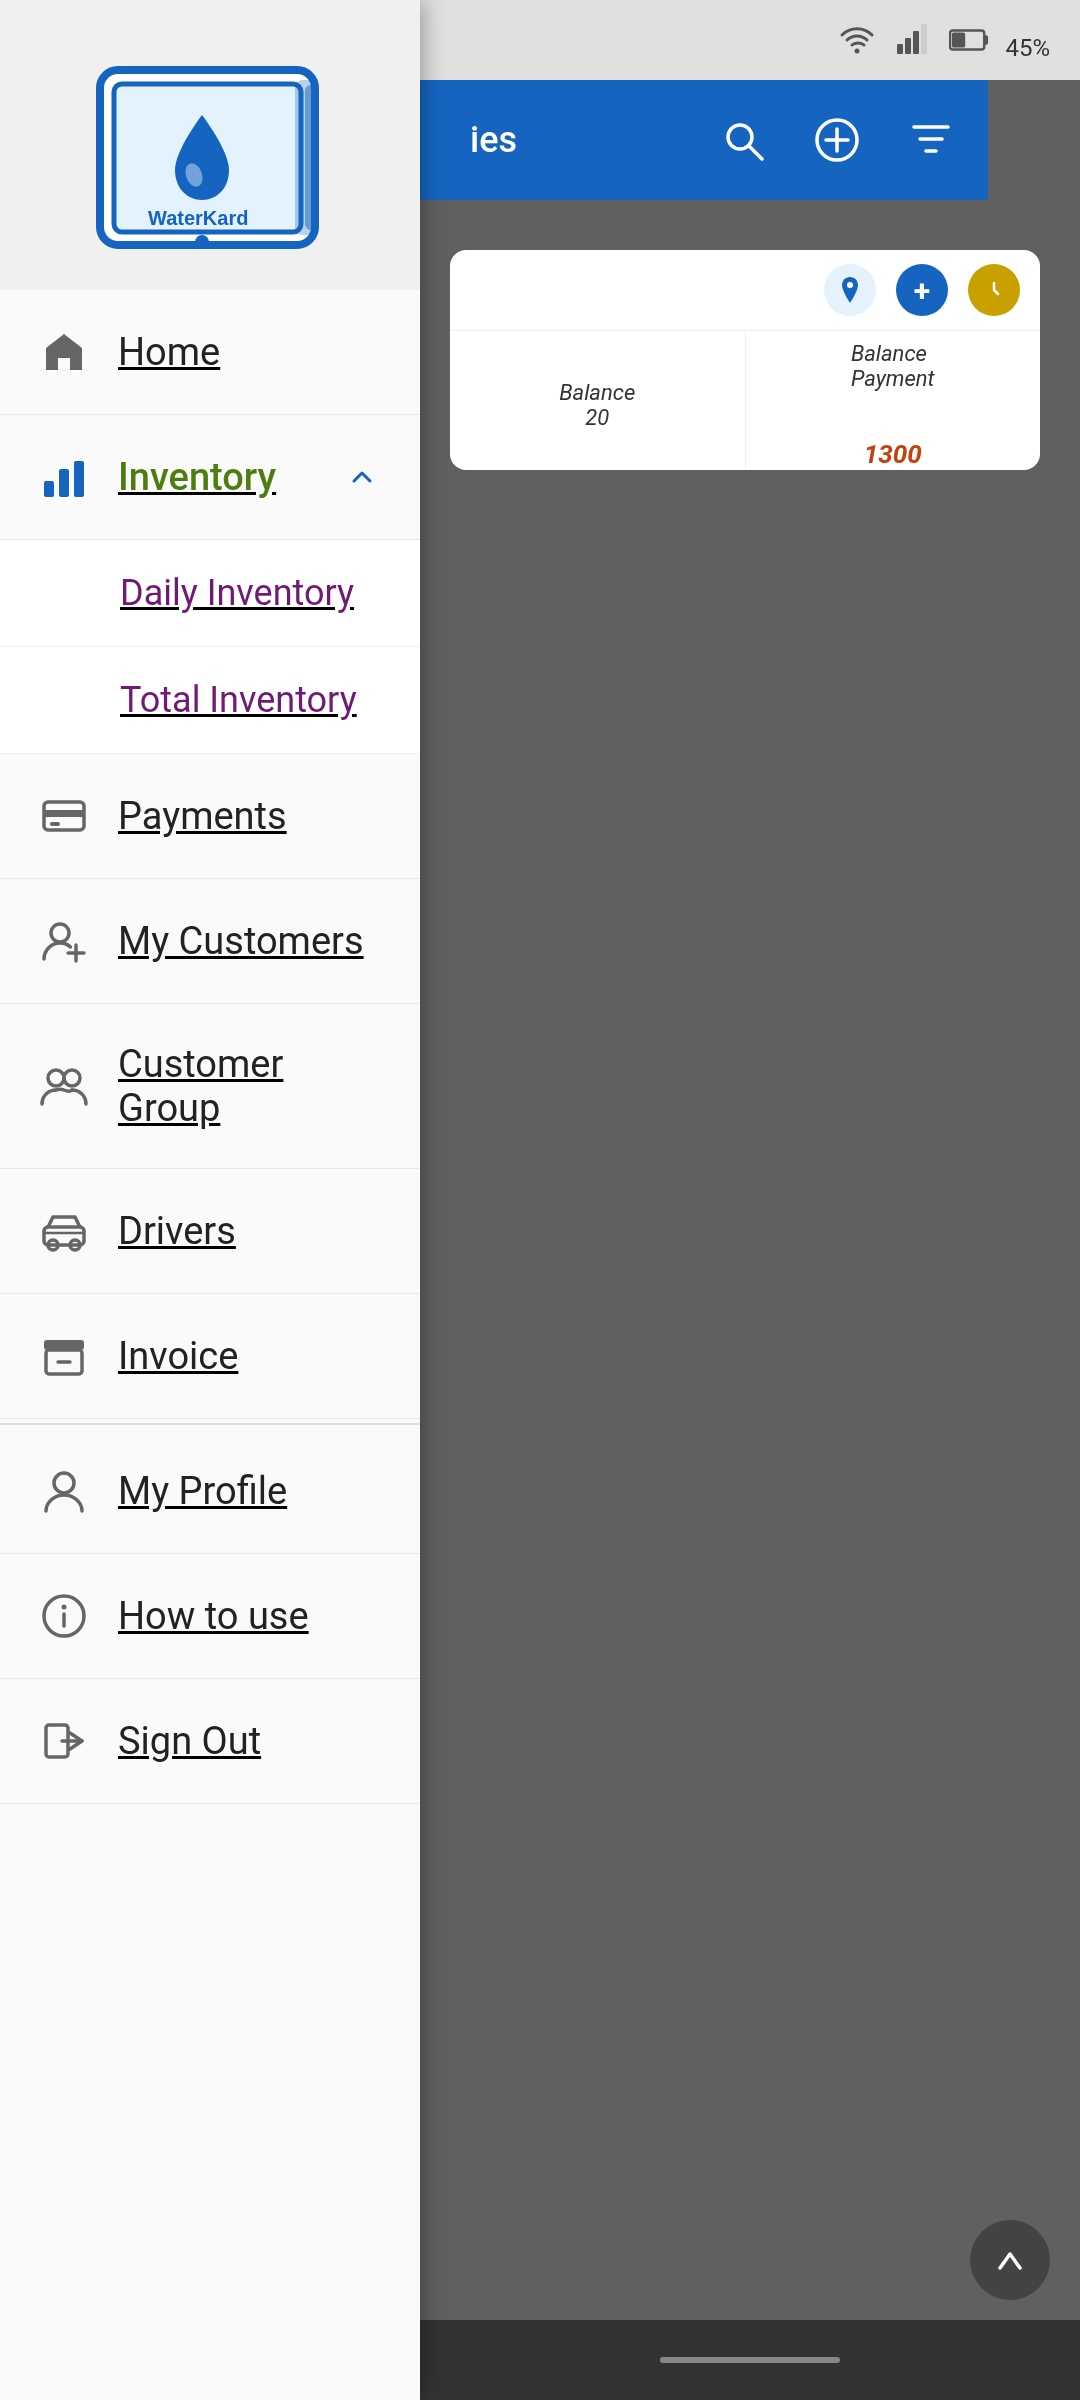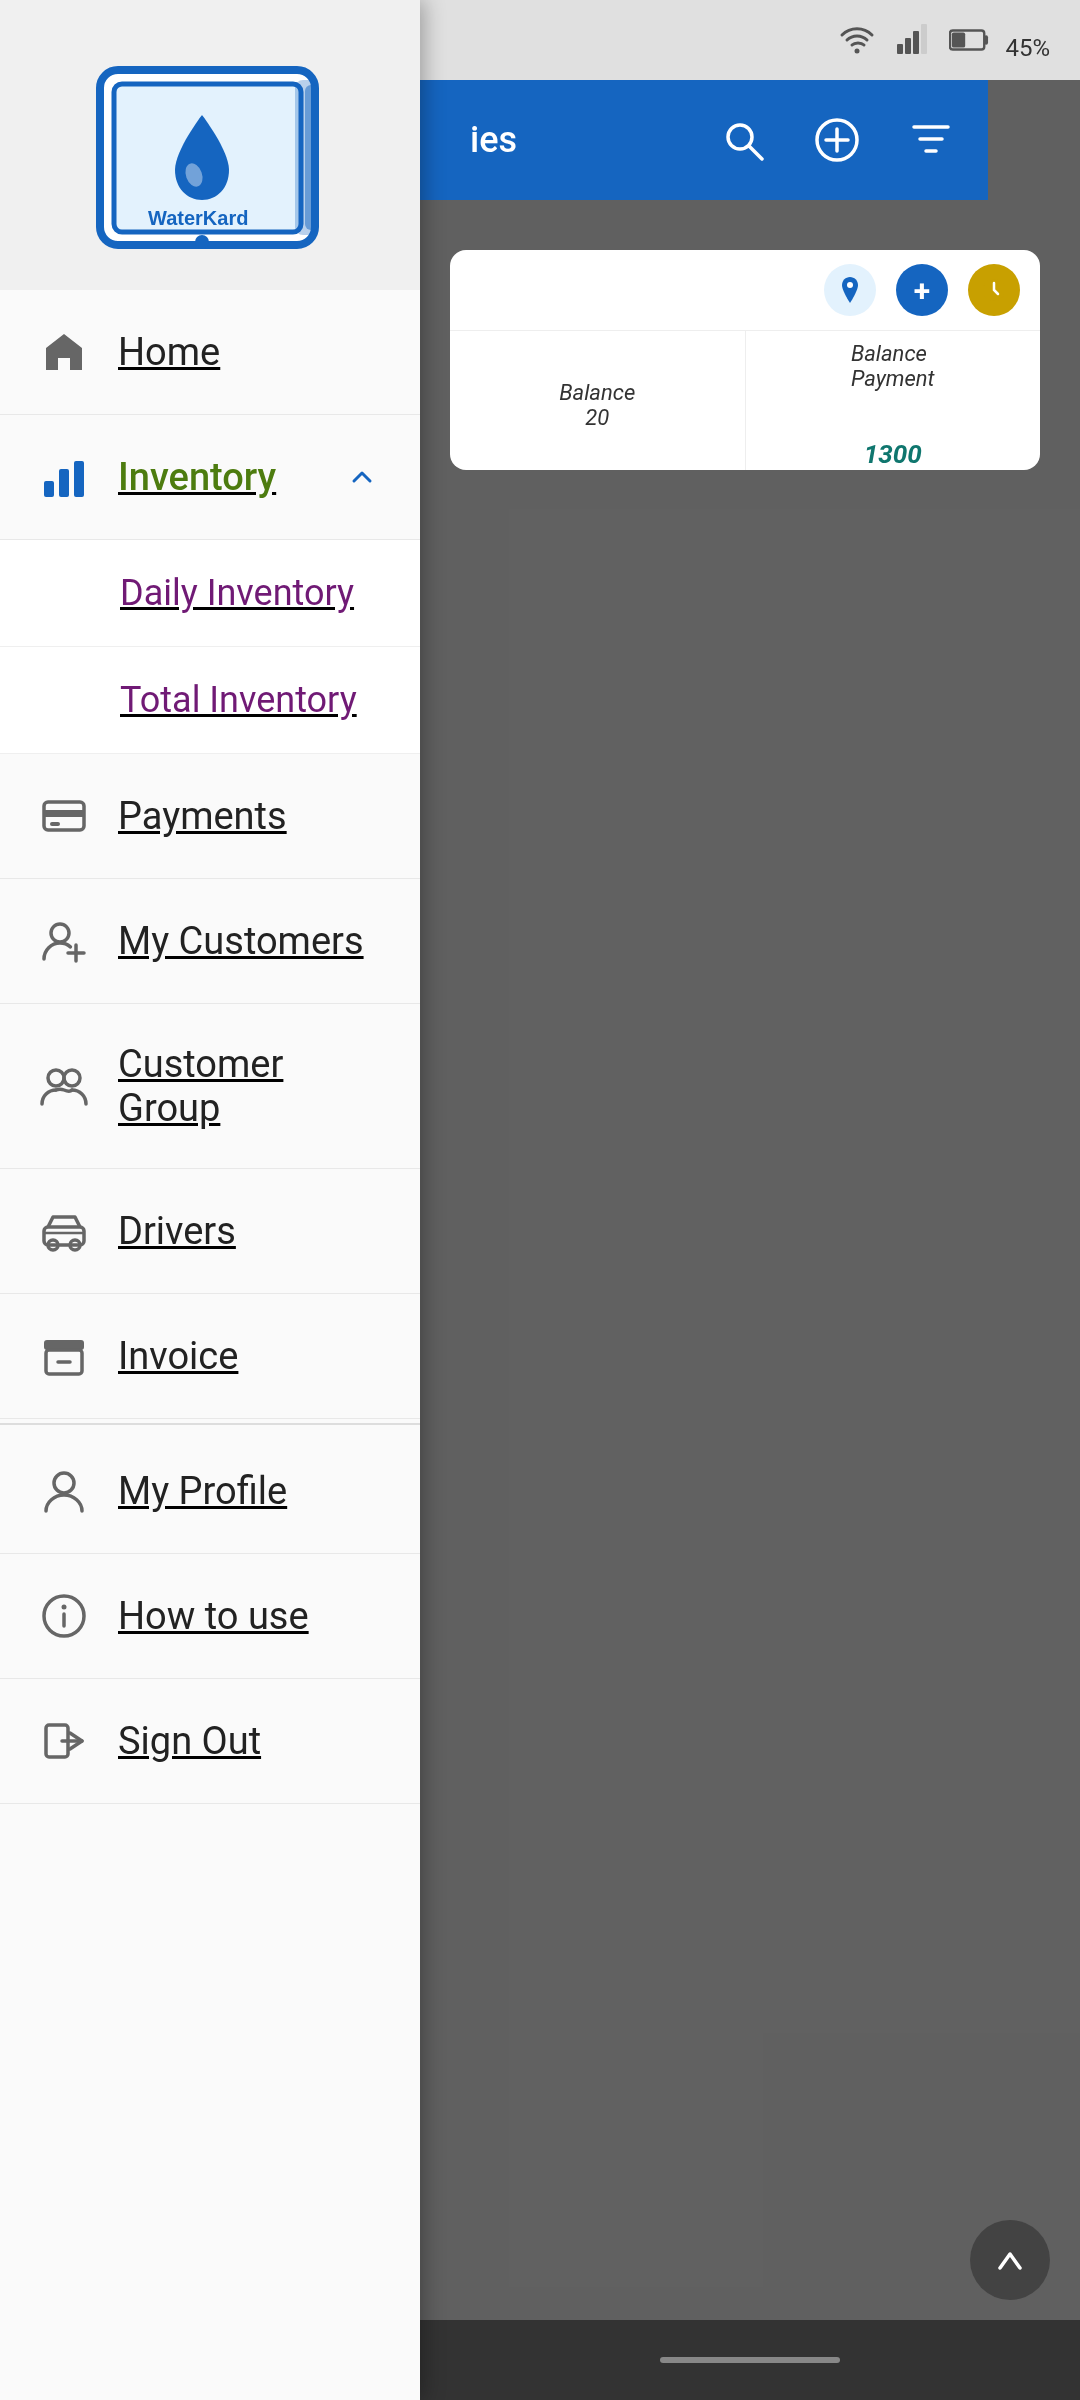--- a/index.html
+++ b/index.html
@@ -181,21 +181,21 @@
     }
 
     .card-cell-label {
       font-size: 22px;
       color: #333;
     }
 
     .card-cell-value {
       font-size: 26px;
       font-weight: bold;
-      color: #0f766e;
+      color: #c2410c;
       margin-top: 48px;
     }
 
     
     .drawer {
       position: absolute;
       top: 0;
       left: 0;
       width: 420px;
       height: 2400px;

